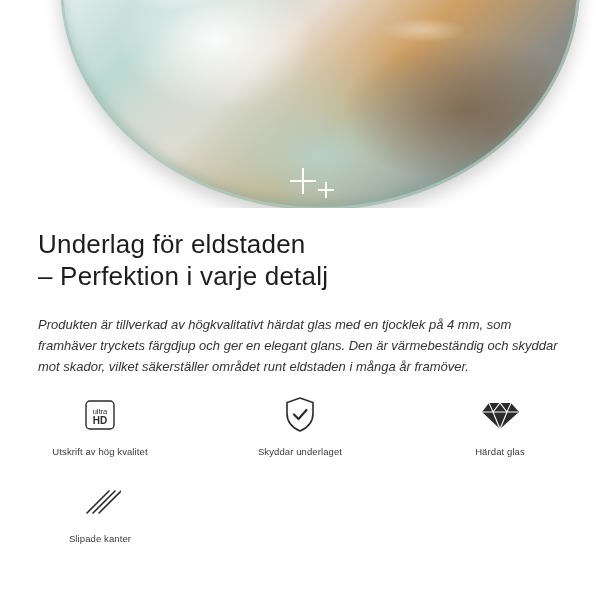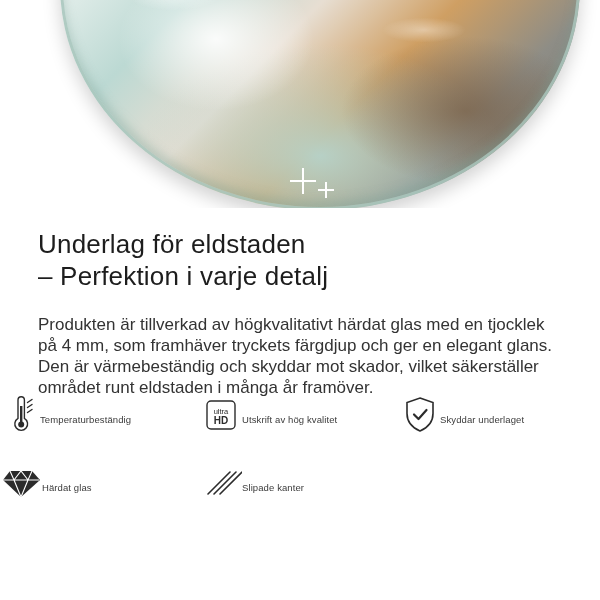--- a/index.html
+++ b/index.html
@@ -90,38 +90,39 @@
     font-weight: 400;
     font-size: 26px;
     line-height: 32px;
     color: #1d1d1d;
     margin: 0 38px;
     letter-spacing: 0.2px;
   }
   h1.title .line2 { display: block; }
   p.desc {
     margin: 22px 38px 0 38px;
-    font-size: 17px;
+    font-size: 13px;
     line-height: 21px;
     color: #333333;
     max-width: 520px;
+    font-style: italic;
   }
 
   
   .features {
     position: absolute;
     top: 392px; left: 0;
     width: 600px;
     display: grid;
     grid-template-columns: repeat(3, 1fr);
     row-gap: 22px;
   }
   .feature {
     display: flex;
-    flex-direction: row;
+    flex-direction: column;
     align-items: center;
     justify-content: flex-start;
   }
   .feature .ficon {
     height: 46px;
     display: flex;
     align-items: center;
     justify-content: center;
   }
   .feature .flabel {
@@ -150,31 +151,20 @@
   <div class="content">
     <h1 class="title">
       <span>Underlag för eldstaden</span>
       <span class="line2">– Perfektion i varje detalj</span>
     </h1>
     <p class="desc">Produkten är tillverkad av högkvalitativt härdat glas med en tjocklek på 4 mm, som framhäver tryckets färgdjup och ger en elegant glans. Den är värmebeständig och skyddar mot skador, vilket säkerställer området runt eldstaden i många år framöver.</p>
   </div>
 
   <div class="features">
 
-    <div class="feature">
-      <div class="ficon">
-        <svg width="40" height="44" viewBox="0 0 40 44" fill="none" stroke="#2b2b2b" stroke-width="1.4">
-          <path d="M18 7a3.2 3.2 0 0 1 6.4 0v18.4a6.4 6.4 0 1 1-6.4 0V7z"></path>
-          <circle cx="21.2" cy="31.6" r="3" fill="#2b2b2b" stroke="none"></circle>
-          <rect x="20" y="13" width="2.4" height="16" fill="#2b2b2b" stroke="none"></rect>
-          <path d="M27.5 9.5l4.5-3M27.5 14.5l4.5-3M27.5 19.5l4.5-3" stroke-linecap="round"></path>
-        </svg>
-      </div>
-      <div class="flabel">Temperaturbeständig</div>
-    </div>
 
     <div class="feature">
       <div class="ficon">
         <svg width="42" height="42" viewBox="0 0 42 42">
           <rect x="7" y="7" width="28" height="28" rx="4" fill="none" stroke="#2b2b2b" stroke-width="1.4"></rect>
           <text x="21" y="19.5" text-anchor="middle" font-family="Liberation Sans, sans-serif" font-size="7.5" fill="#2b2b2b">ultra</text>
           <text x="21" y="29.5" text-anchor="middle" font-family="Liberation Sans, sans-serif" font-size="10" font-weight="bold" fill="#2b2b2b">HD</text>
         </svg>
       </div>
       <div class="flabel">Utskrift av hög kvalitet</div>

